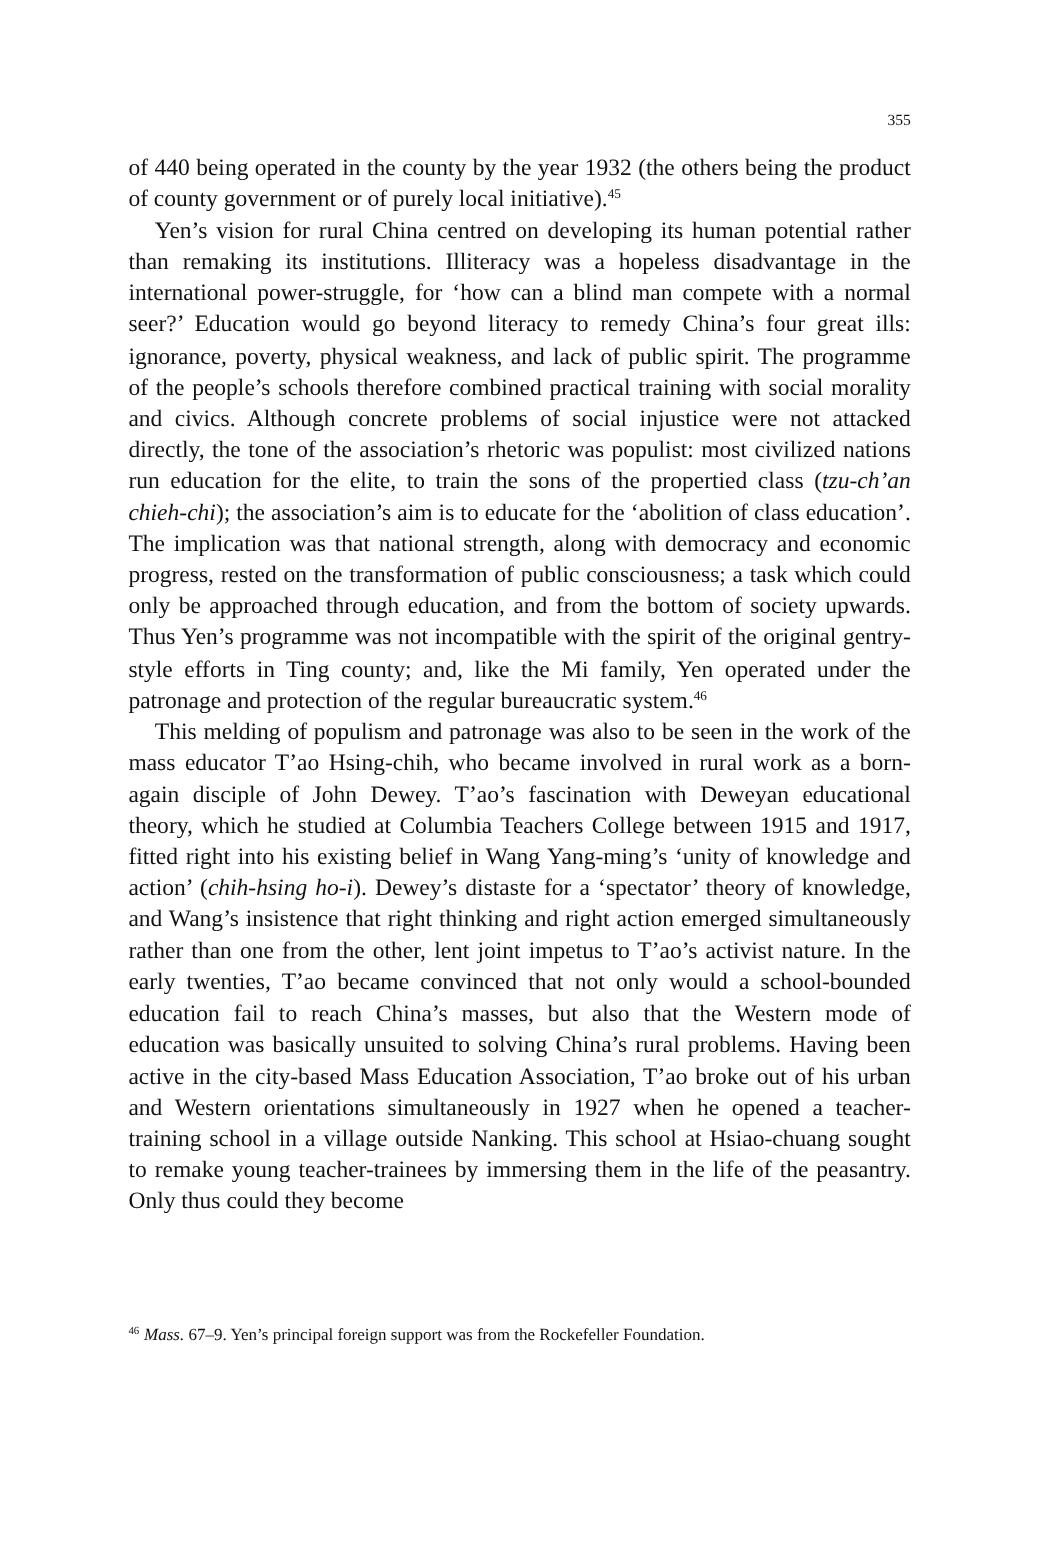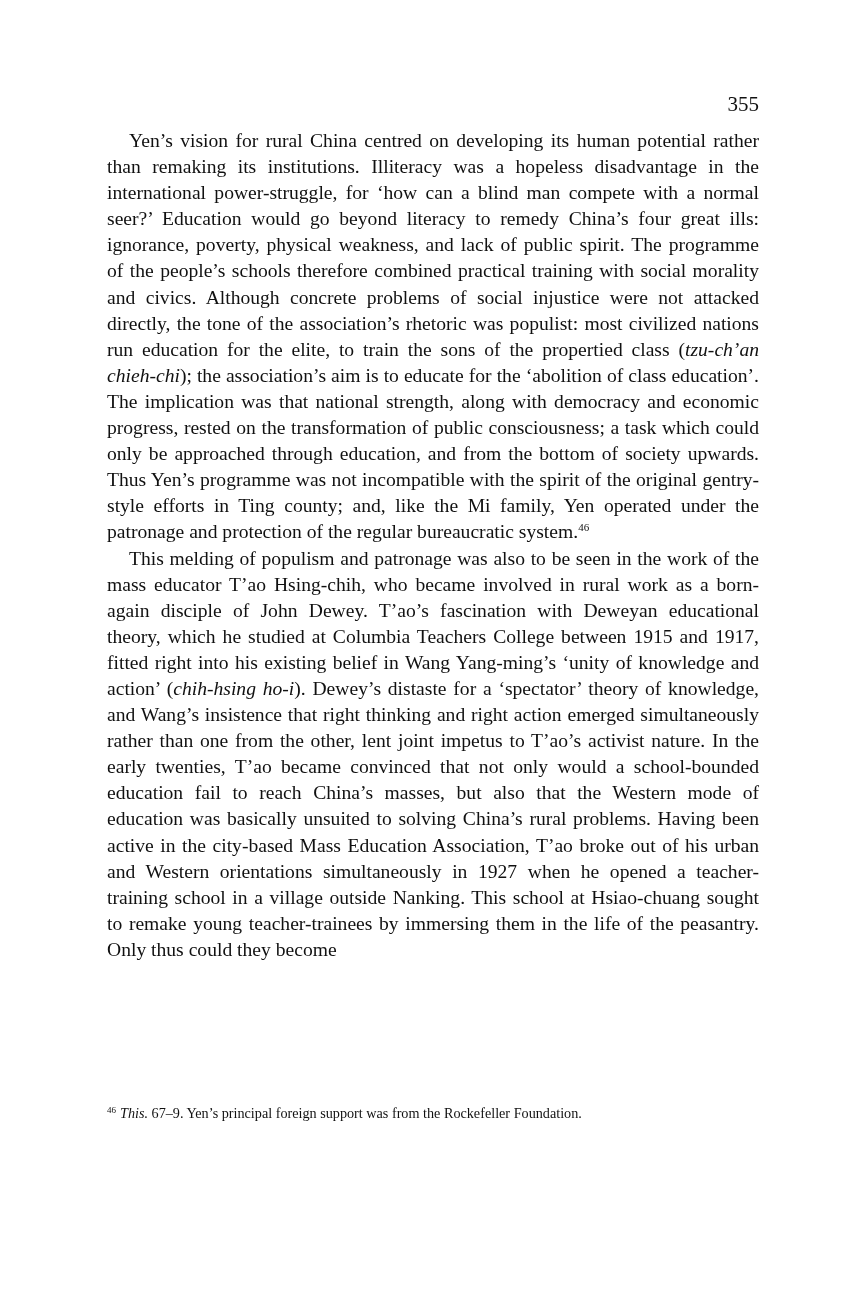--- a/index.html
+++ b/index.html
@@ -1,37 +1,38 @@
 <!DOCTYPE html>
 <html><head>
 <meta charset="utf-8">
 <style>
   html, body { margin: 0; padding: 0; background: #ffffff; }
   body { width: 864px; height: 1296px; position: relative; overflow: hidden; color: #111; }
   .page { position: absolute; left: 107px; top: 92px; width: 652px; font-family: "Liberation Serif", "DejaVu Serif", serif; }
   .running-head { position: relative; height: 26px; font-size: 15px; letter-spacing: 2.2px; }
   .running-head .title { position: absolute; left: 0; right: 0; text-align: center; padding-right: 10px; }
-  .running-head .folio { position: absolute; right: 0; top: 0; letter-spacing: 0; font-size: 21px; }
+  .running-head .folio { position: absolute; right: 0; top: 0; letter-spacing: 0; font-size: 13px; }
   .body-text { margin-top: 10px; font-size: 19.6px; line-height: 26.1px; text-align: justify; }
   .body-text p { margin: 0; }
   .body-text p.indent { text-indent: 22px; }
   sup.fn { font-size: 11px; vertical-align: 7px; line-height: 0; }
   i { font-style: italic; }
   .footnotes { position: absolute; left: 107px; top: 1104px; width: 652px; font-family: "Liberation Serif", "DejaVu Serif", serif; font-size: 14.2px; line-height: 18px; text-align: justify; }
   .footnote { padding-left: 22px; text-indent: -22px; margin: 0; }
   .footnote sup { font-size: 9px; vertical-align: 5px; line-height: 0; margin-right: 4px; }
 </style>
 </head>
 <body>
 
 <div class="page">
   <div class="running-head">
     <span class="folio">355</span>
   </div>
   <div class="body-text">
+    <p><span>of 440 being operated in the county by the year 1932 (the others being the product of county government or of purely local initiative).</span><sup class="fn">45</sup></p>
     <p class="indent"><span>Yen’s vision for rural China centred on developing its human potential rather than remaking its institutions. Illiteracy was a hopeless disadvantage in the international power-struggle, for ‘how can a blind man compete with a normal seer?’ Education would go beyond literacy to remedy China’s four great ills: ignorance, poverty, physical weakness, and lack of public spirit. The programme of the people’s schools therefore combined practical training with social morality and civics. Although concrete problems of social injustice were not attacked directly, the tone of the association’s rhetoric was populist: most civilized nations run education for the elite, to train the sons of the propertied class (</span><i>tzu-ch’an chieh-chi</i><span>); the association’s aim is to educate for the ‘abolition of class education’. The implication was that national strength, along with democracy and economic progress, rested on the transformation of public consciousness; a task which could only be approached through education, and from the bottom of society upwards. Thus Yen’s programme was not incompatible with the spirit of the original gentry-style efforts in Ting county; and, like the Mi family, Yen operated under the patronage and protection of the regular bureaucratic system.</span><sup class="fn">46</sup></p>
     <p class="indent"><span>This melding of populism and patronage was also to be seen in the work of the mass educator T’ao Hsing-chih, who became involved in rural work as a born-again disciple of John Dewey. T’ao’s fascination with Deweyan educational theory, which he studied at Columbia Teachers College between 1915 and 1917, fitted right into his existing belief in Wang Yang-ming’s ‘unity of knowledge and action’ (</span><i>chih-hsing ho-i</i><span>). Dewey’s distaste for a ‘spectator’ theory of knowledge, and Wang’s insistence that right thinking and right action emerged simultaneously rather than one from the other, lent joint impetus to T’ao’s activist nature. In the early twenties, T’ao became convinced that not only would a school-bounded education fail to reach China’s masses, but also that the Western mode of education was basically unsuited to solving China’s rural problems. Having been active in the city-based Mass Education Association, T’ao broke out of his urban and Western orientations simultaneously in 1927 when he opened a teacher-training school in a village outside Nanking. This school at Hsiao-chuang sought to remake young teacher-trainees by immersing them in the life of the peasantry. Only thus could they become</span></p>
   </div>
 </div>
 
 <div class="footnotes">
-  <p class="footnote"><sup>46</sup><i>This.</i><span> 67–9. Yen’s principal foreign support was from the Rockefeller Foundation.</span></p>
+  <p class="footnote"><sup>46</sup><i>Mass.</i><span> 67–9. Yen’s principal foreign support was from the Rockefeller Foundation.</span></p>
 </div>
 
 </body></html>

